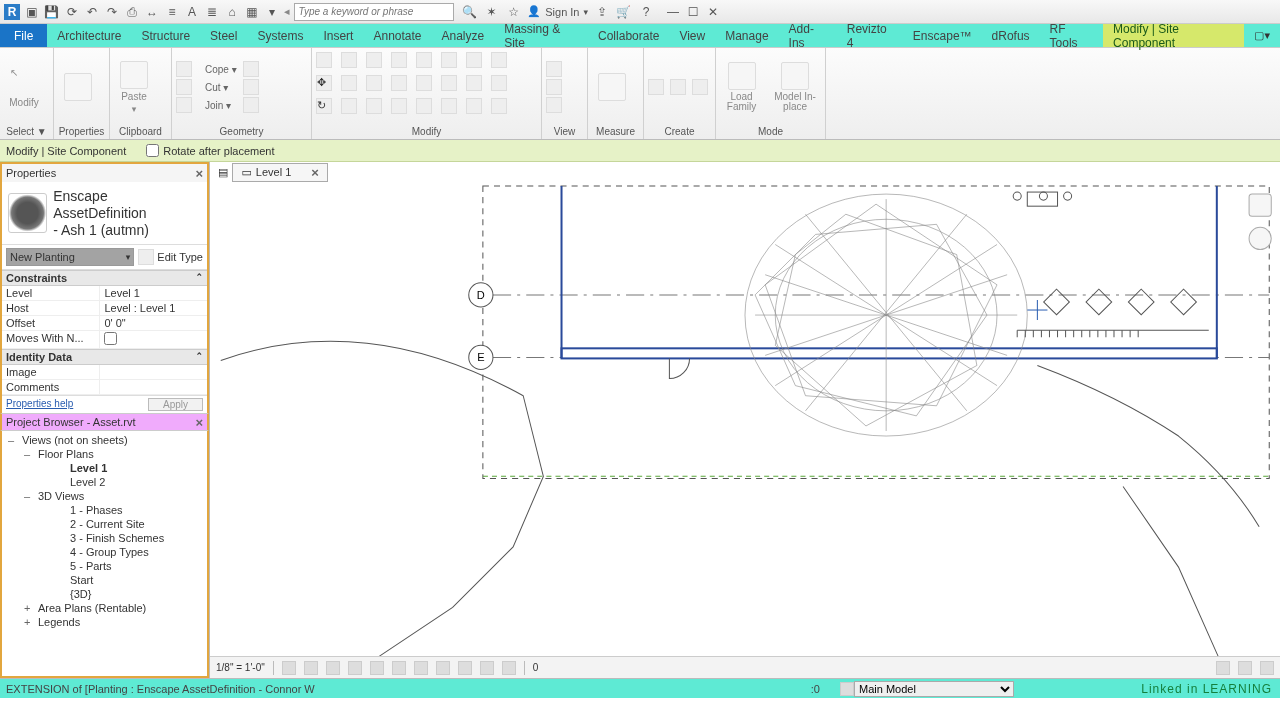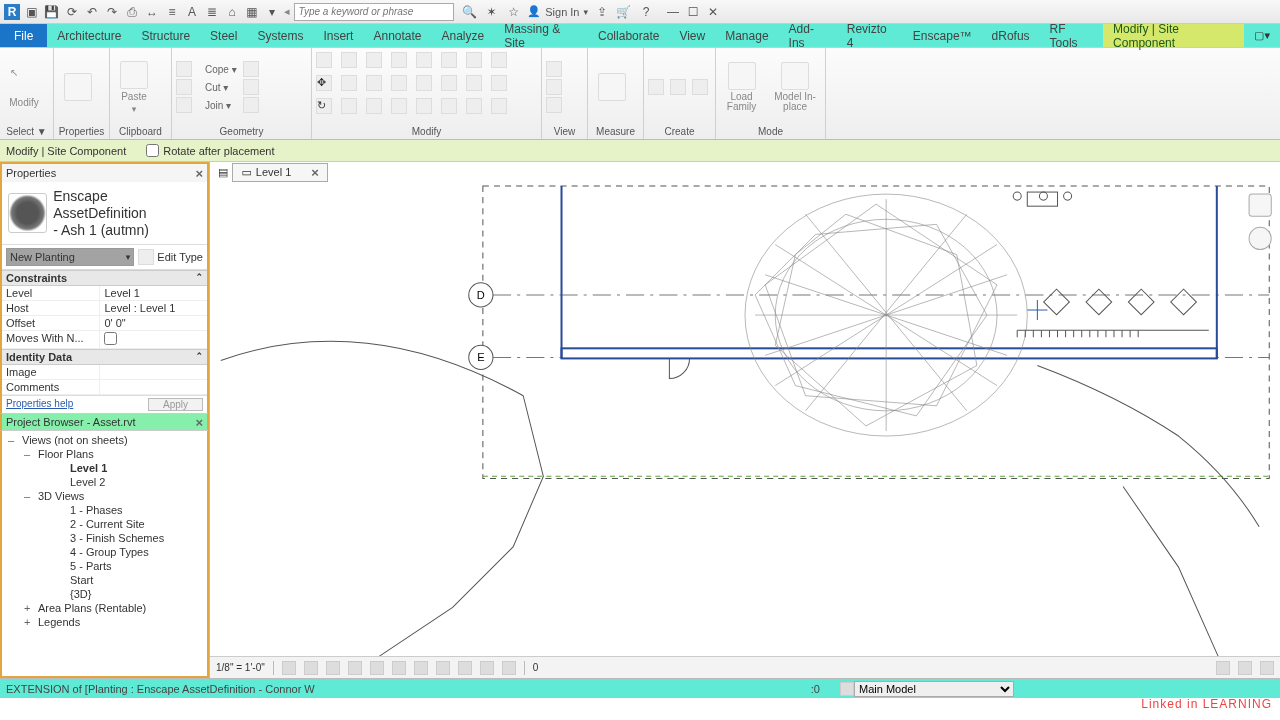--- a/index.html
+++ b/index.html
@@ -55,21 +55,21 @@
   .prop-section { background:#e8e8e8; padding:1px 4px; display:flex; justify-content:space-between; font-weight:bold; border-top:1px solid #ccc; border-bottom:1px solid #ccc;}
   .prop-row { display:flex; border-bottom:1px solid #eee; }
   .prop-row .k { width:48%; padding:1px 4px; border-right:1px solid #eee; }
   .prop-row .v { flex:1; padding:1px 4px; }
   .prop-footer { display:flex; justify-content:space-between; padding:2px 4px; border-top:1px solid #ddd;}
   .prop-footer a { color:#2a5db0; text-decoration:underline; font-size:10px;}
   .prop-footer button { font-size:10px; padding:0 14px; background:#f2f2f2; border:1px solid #bbb; color:#999;}
 
   
   .pb-wrap { border:2px solid #e2a63e; border-top:none; flex:1; display:flex; flex-direction:column; overflow:hidden;}
-  .pb-header { height:18px; background:#86efac; border-top:1px solid #ccc; border-bottom:1px solid #ccc; display:flex; justify-content:space-between; padding:0 4px; align-items:center; font-size:11px;}
+  .pb-header { height:18px; background:#f0abfc; border-top:1px solid #ccc; border-bottom:1px solid #ccc; display:flex; justify-content:space-between; padding:0 4px; align-items:center; font-size:11px;}
   .pb-tree { flex:1; overflow:auto; padding:2px 0; font-size:11px;}
   .tree-item { padding:1px 0 1px 14px; display:flex; gap:4px; align-items:center; }
   .tree-item.l1 { padding-left: 6px; }
   .tree-item.l2 { padding-left: 22px; }
   .tree-item.l4 { padding-left: 54px; }
   .tree-item.bold { font-weight:bold; }
   .tree-exp { width:10px; display:inline-block; color:#666; }
 
   
   .canvas-area { flex:1; position:relative; background:#fff; }
@@ -80,21 +80,21 @@
 
   
   .view-ctrl { position:absolute; bottom:0; left:0; right:0; height:22px; background:#f3f3f3; border-top:1px solid #ccc; display:flex; align-items:center; padding:0 6px; gap:8px; font-size:10px;}
   .view-ctrl .sep { width:1px; height:14px; background:#bbb; }
   .vc-icon { width:14px; height:14px; background:#ddd; border:1px solid #ccc; display:inline-block;}
 
   
   .status-bar { height:20px; background:#5eead4; border-top:1px solid #bbb; display:flex; align-items:center; padding:0 6px; font-size:11px; color:#444;}
   .status-bar .sb-left { flex:1; }
   .status-bar select { font-size:11px; border:1px solid #aaa; height:16px; width:160px;}
-  .learning-badge { position:fixed; right:8px; bottom:9px; color:#ef4444; font-size:12px; letter-spacing:1px;}
+  .learning-badge { position:fixed; right:8px; bottom:24px; color:#15803d; font-size:12px; letter-spacing:1px;}
   .close-x { cursor:default; font-size:13px; font-weight:bold; color:#666;}
   .chev { font-size:9px; }
 </style>
 </head>
 <body>
 
 <div class="title-bar">
   <div class="qat">
     <span class="qat-icon" style="background:#2a7cc7;color:#fff;font-weight:bold;">R</span>
     <span class="qat-icon">▣</span>

